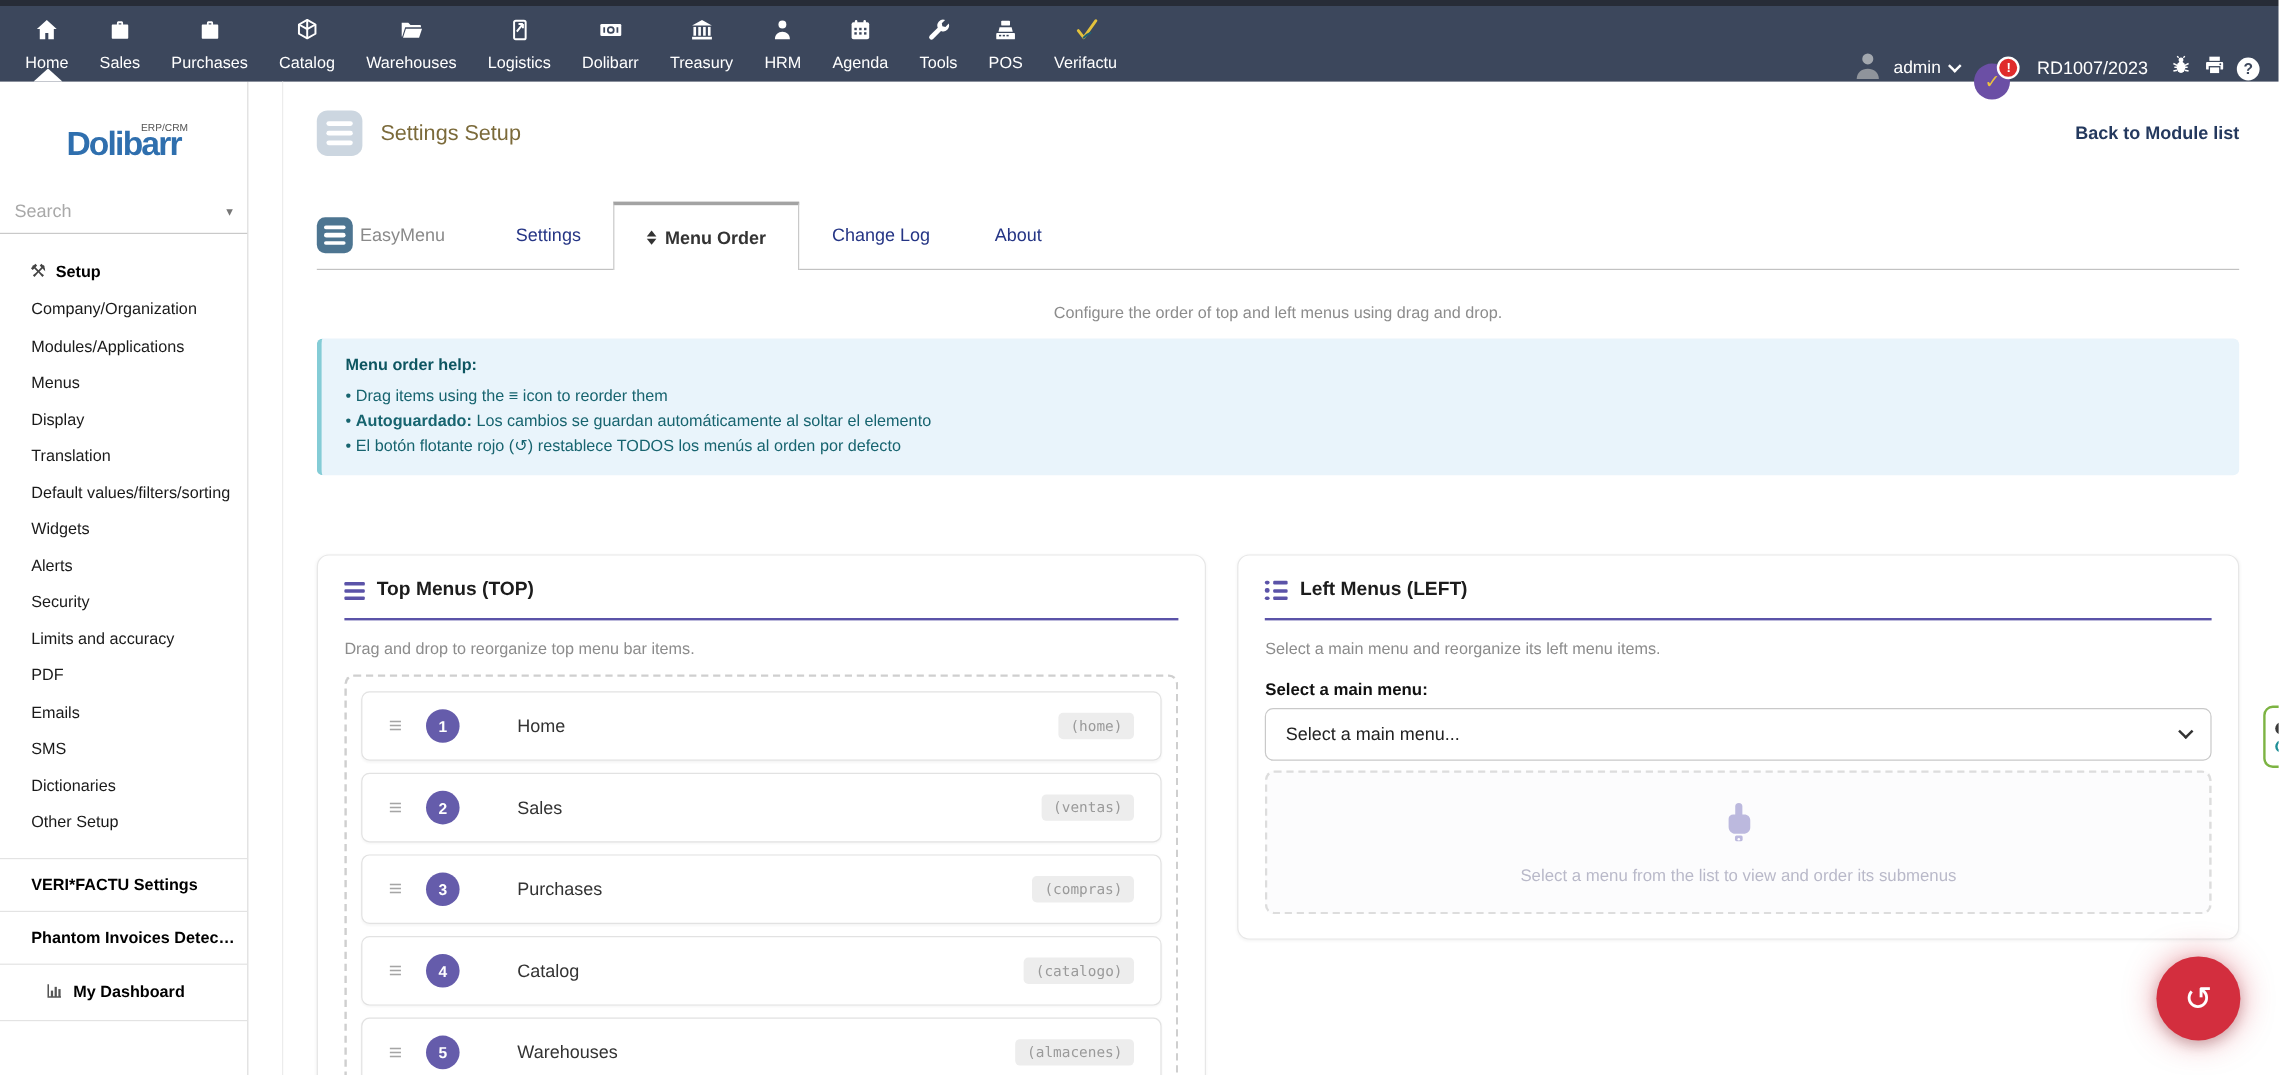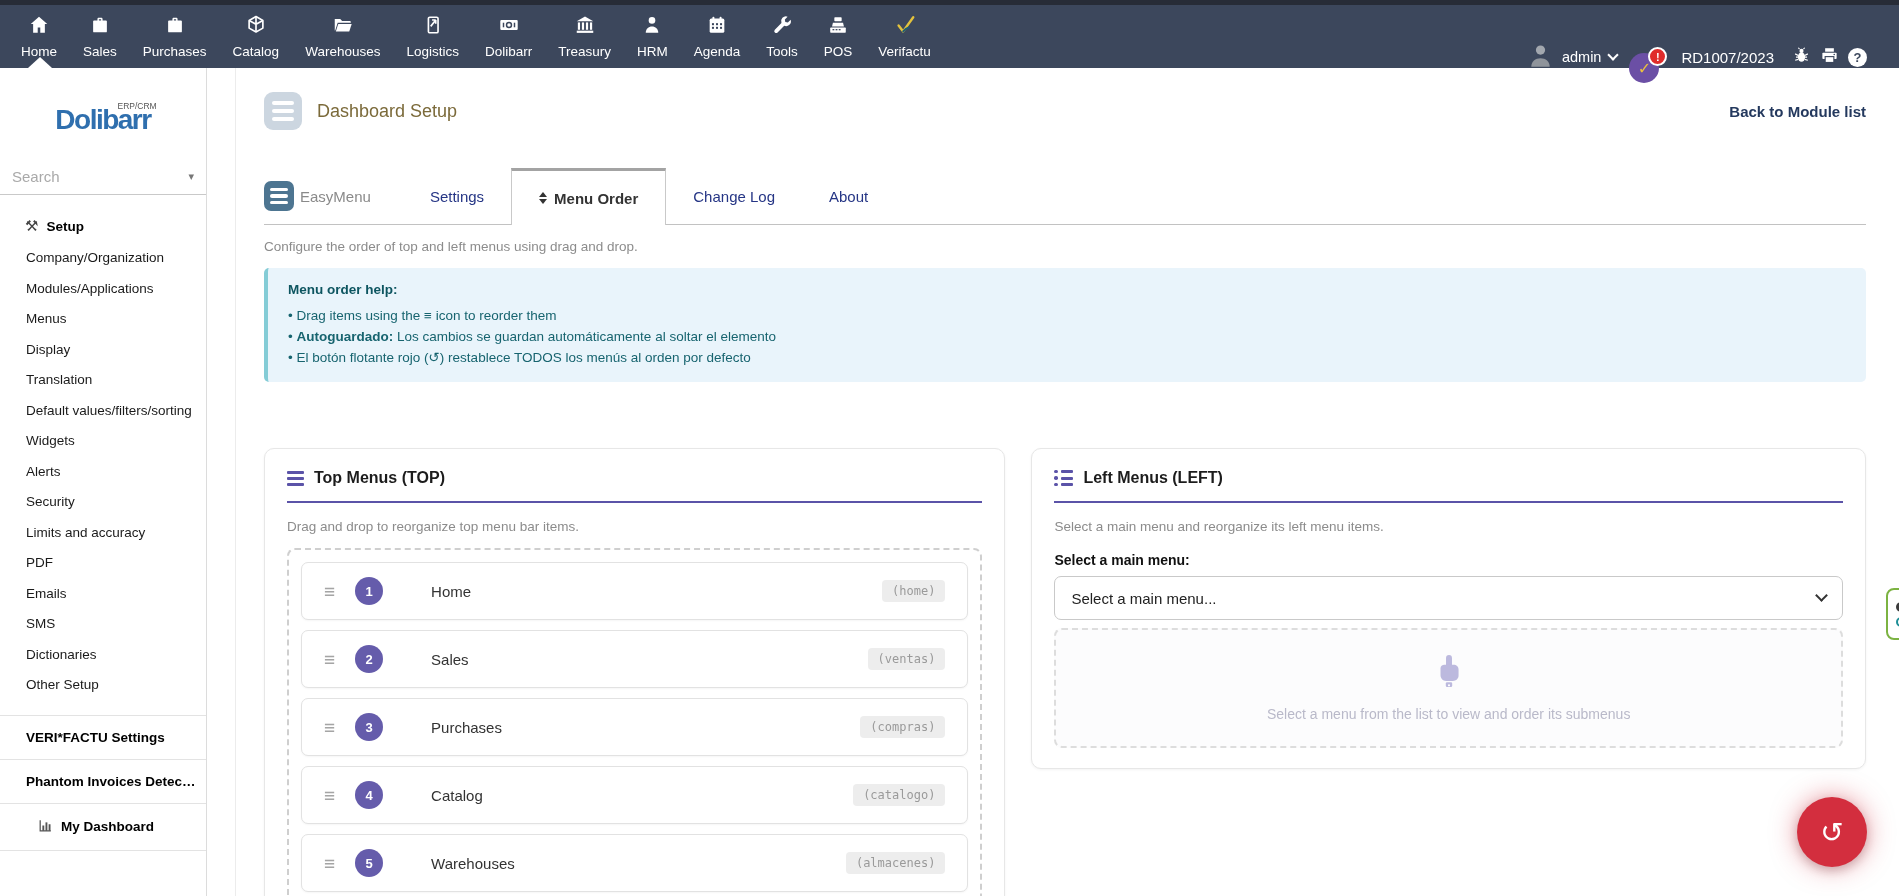--- a/index.html
+++ b/index.html
@@ -9,21 +9,21 @@
 
   
   .topstrip { height:5px; background:#272c37; }
   .navbar { height:63px; background:#3c475c; display:flex; color:#fff; position:relative; }
   .nav-left { display:flex; align-items:stretch; padding-left:8px; }
   .nav-item { display:flex; flex-direction:column; align-items:center; justify-content:center; padding:0 13px; gap:4px; cursor:pointer; }
   .nav-item svg { width:22px; height:22px; }
   .nav-label { font-size:13.5px; white-space:nowrap; }
   .nav-notch { position:absolute; left:28px; bottom:0; width:0; height:0;
     border-left:12px solid transparent; border-right:12px solid transparent; border-bottom:11px solid #fff; }
-  .nav-right { margin-left:auto; display:flex; align-items:center; gap:12px; padding-right:32px;margin-top:41px; }
+  .nav-right { margin-left:auto; display:flex; align-items:center; gap:12px; padding-right:16px;margin-top:41px; }
   .user-chunk { display:flex; align-items:center; gap:8px; cursor:pointer; }
   .user-name { font-size:14.5px; }
   .chev { width:8px; height:8px; border-right:2px solid #fff; border-bottom:2px solid #fff; transform:rotate(45deg); margin-top:-4px; }
   .vf-badge { position:relative; width:30px; height:30px; margin-top:22px; }
   .vf-circle { width:30px; height:30px; border-radius:50%; background:#6b4fa5; display:flex; align-items:center; justify-content:center; color:#edc23d; font-weight:bold; font-size:16px; }
   .vf-alert { position:absolute; top:-6px; right:-8px; width:19px; height:19px; border-radius:50%; background:#e02b2b; border:2px solid #fff; color:#fff; font-size:11px; font-weight:bold; display:flex; align-items:center; justify-content:center; }
   .nav-ref { font-size:15px; margin-left:10px; }
   .nav-tool-icons { display:flex; align-items:center; gap:9px; margin-left:6px; }
   .nav-tool-icons svg { width:19px; height:19px; }
   .help-circle { width:19px; height:19px; border-radius:50%; background:#fff; color:#3c475c; font-size:13px; font-weight:bold; display:flex; align-items:center; justify-content:center; }
@@ -64,21 +64,21 @@
   .mod-icon { width:30px; height:30px; border-radius:7px; background:#4d7591; display:flex; flex-direction:column; align-items:center; justify-content:center; gap:3px; }
   .mod-icon b { display:block; width:18px; height:3.5px; border-radius:2px; background:#fff; }
   .tab-module-label { color:#8a8a8a; font-size:15px; }
   .tab { display:flex; align-items:center; padding:0 27px; color:#253585; font-size:15px; cursor:pointer; white-space:nowrap; }
   .tab.active { background:#fff; border:1px solid #c9c9c9; border-top:3px solid #a3a3a3; border-bottom:none; margin-bottom:-1px; color:#333; font-weight:bold; gap:7px; }
   .updown { display:inline-flex; flex-direction:column; gap:2px; }
   .updown i { display:block; width:0; height:0; border-left:4px solid transparent; border-right:4px solid transparent; }
   .updown .up { border-bottom:5px solid #333; }
   .updown .dn { border-top:5px solid #333; }
 
-  .intro-text { margin-top:14px; color:#8c8c8c; font-size:13.5px; }
+  .intro-text { margin-top:28px; color:#8c8c8c; font-size:13.5px;text-align:center; }
 
   .help-box { margin-top:14px; background:#e9f4fb; border-left:4px solid #84ccd6; border-radius:5px; padding:14px 20px; color:#17646f; font-size:13.5px; }
   .help-title { font-weight:bold; color:#0d5560; margin-bottom:8px; font-size:13.5px; }
   .help-line { line-height:21px; }
 
   .panels { display:flex; gap:26px; margin-top:66px; align-items:flex-start; }
   .card { background:#fff; border:1px solid #e7e7e7; border-radius:10px; box-shadow:0 1px 3px rgba(0,0,0,.05); padding:20px 22px; }
   .card.left-card { width:777px; height:560px; }
   .card.right-card { width:875px; }
   .panel-title { display:flex; align-items:center; gap:10px; font-size:16px; font-weight:bold; color:#1c1c1c; padding-bottom:14px; border-bottom:2px solid #5b53a8; }
@@ -311,21 +311,21 @@
 
     <div class="main">
       <div class="page">
 
         <div class="page-header">
           <div class="big-icon">
               <b></b>
               <b></b>
               <b></b>
             </div>
-          <div class="page-title">Dashboard Setup</div>
+          <div class="page-title">Settings Setup</div>
           <div class="back-link">Back to Module list</div>
         </div>
 
         <div class="tabs">
           <div class="tab-module">
             <div class="mod-icon">
                 <b></b>
                 <b></b>
                 <b></b>
               </div>

